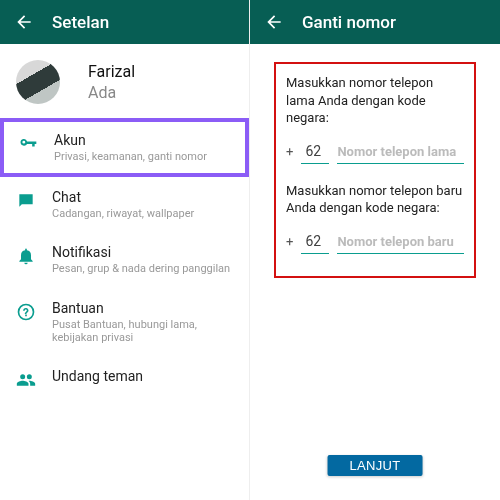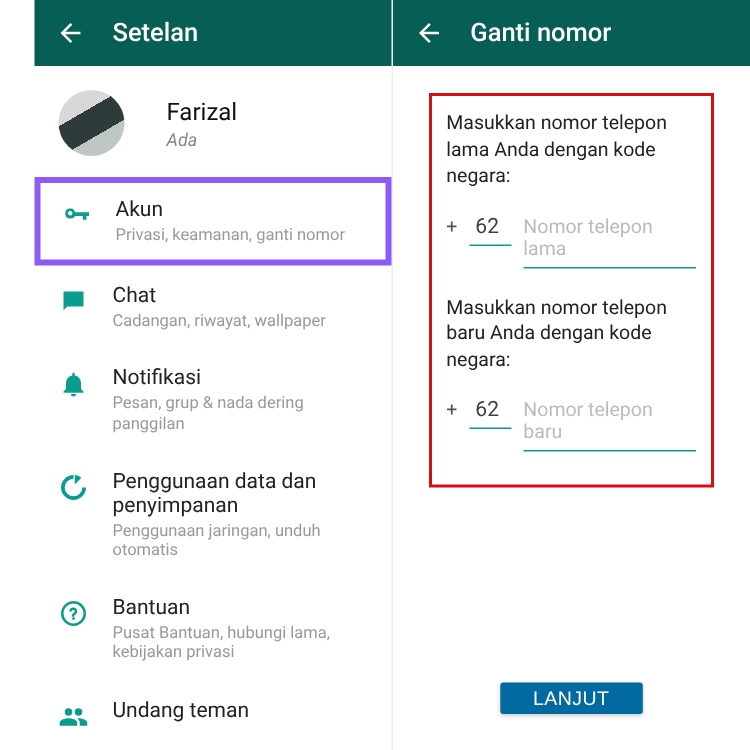--- a/index.html
+++ b/index.html
@@ -1,36 +1,36 @@
 <!DOCTYPE html>
 <html><head>
 <meta charset="utf-8">
 <style>
 * { margin: 0; padding: 0; box-sizing: border-box; }
 body { font-family: -apple-system, Roboto, sans-serif; width: 500px; height: 500px; display: flex; background: #fff; }
 .panel { width: 250px; height: 500px; display: flex; flex-direction: column; position: relative; }
-.panel-left { border-right: 1px solid #eee; margin-left: 23px; }
+.panel-left { border-right: 1px solid #eee; }
 .header { background: #075E54; color: #fff; display: flex; align-items: center; padding: 12px 14px; gap: 18px; }
 .header .title { font-size: 17px; font-weight: 500; }
 .profile { display: flex; align-items: center; gap: 28px; padding: 16px 16px 14px; }
 .avatar { width: 44px; height: 44px; border-radius: 50%; background: linear-gradient(150deg,#d8d8d8 0 35%,#2f3b3a 35% 65%,#bfc6c4 65%); }
 .profile-name { font-size: 16px; color: #111; }
-.profile-status { font-size: 12px; color: #888; margin-top: 2px; font-style: italic; }
+.profile-status { font-size: 16px; color: #888; margin-top: 2px; }
 .list { flex: 1; }
 .item { display: flex; align-items: flex-start; gap: 16px; padding: 12px 16px; }
 .item .icon { width: 20px; flex-shrink: 0; color: #0a9d8f; margin-top: 2px; }
 .item-label { font-size: 14px; color: #222; }
 .item-sub { font-size: 11px; color: #999; margin-top: 2px; line-height: 1.2; }
 .highlight { border: 4px solid #8b5cf6; padding: 10px 14px; }
 .content { padding: 18px 16px 0; font-size: 13px; color: #222; }
 .prompt { margin-bottom: 14px; line-height: 1.35; }
 .field-row { display: flex; align-items: baseline; gap: 8px; margin-bottom: 18px; }
 .plus { color: #555; }
 .cc { border-bottom: 1.5px solid #0a9d8f; padding: 2px 4px 4px; min-width: 28px; font-size: 14px; color: #404040; }
-.phone { border-bottom: 1.5px solid #0a9d8f; padding: 2px 0 4px; flex: 1; font-size: 13px; color: #bbb; }
+.phone { border-bottom: 1.5px solid #0a9d8f; padding: 2px 0 4px; flex: 1; font-size: 13px; color: #bbb; font-weight: bold; }
 .highlight-box { border: 2px solid #d31010; margin: 0 8px; padding: 10px 10px 4px; }
 .lanjut { position: absolute; bottom: 24px; left: 50%; transform: translateX(-50%); background: #0369a1; color: #fff; padding: 3px 22px; font-size: 13px; font-weight: 500; letter-spacing: .3px; border: none; border-radius: 2px; box-shadow: 0 1px 3px rgba(0,0,0,.2); cursor: pointer; }
 svg { width: 20px; height: 20px; fill: currentColor; }
 .back-arrow { width: 20px; height: 20px; fill: #fff; cursor: pointer; }
 </style>
 </head>
 <body>
 
 <div class="panel panel-left">
   <div class="header">
@@ -72,30 +72,20 @@
     <div class="item">
       <span class="icon"><svg viewBox="0 0 24 24">
             <path d="M12 22a2 2 0 0 0 2-2h-4a2 2 0 0 0 2 2zm6-6V11a6 6 0 0 0-5-5.9V4a1 1 0 0 0-2 0v1.1A6 6 0 0 0 6 11v5l-2 2v1h16v-1l-2-2z"></path>
           </svg></span>
       <div>
         <div class="item-label">Notifikasi</div>
         <div class="item-sub">Pesan, grup &amp; nada dering panggilan</div>
       </div>
     </div>
 
-    <div class="item">
-      <span class="icon"><svg viewBox="0 0 24 24">
-            <path d="M12 2a10 10 0 1 0 10 10h-3a7 7 0 1 1-7-7V2z"></path>
-            <path d="M13 2v7.5l5.3-5.3A9.9 9.9 0 0 0 13 2z"></path>
-          </svg></span>
-      <div>
-        <div class="item-label">Penggunaan data dan penyimpanan</div>
-        <div class="item-sub">Penggunaan jaringan, unduh otomatis</div>
-      </div>
-    </div>
 
     <div class="item">
       <span class="icon"><svg viewBox="0 0 24 24">
             <path d="M12 2a10 10 0 1 0 0 20 10 10 0 0 0 0-20zm0 18a8 8 0 1 1 0-16 8 8 0 0 1 0 16zm-1-5h2v2h-2v-2zm2.1-7.6c1 .4 1.9 1.5 1.9 2.8 0 1.4-.8 2.1-1.6 2.7-.6.5-.9.8-.9 1.6h-2c0-1.6.8-2.3 1.5-2.9.6-.5 1-.8 1-1.4 0-.6-.5-1.1-1.2-1.1-.8 0-1.3.5-1.3 1.3H8.5c0-1.9 1.4-3.3 3.3-3.3.6 0 1 .1 1.3.3z"></path>
           </svg></span>
       <div>
         <div class="item-label">Bantuan</div>
         <div class="item-sub">Pusat Bantuan, hubungi lama, kebijakan privasi</div>
       </div>
     </div>

